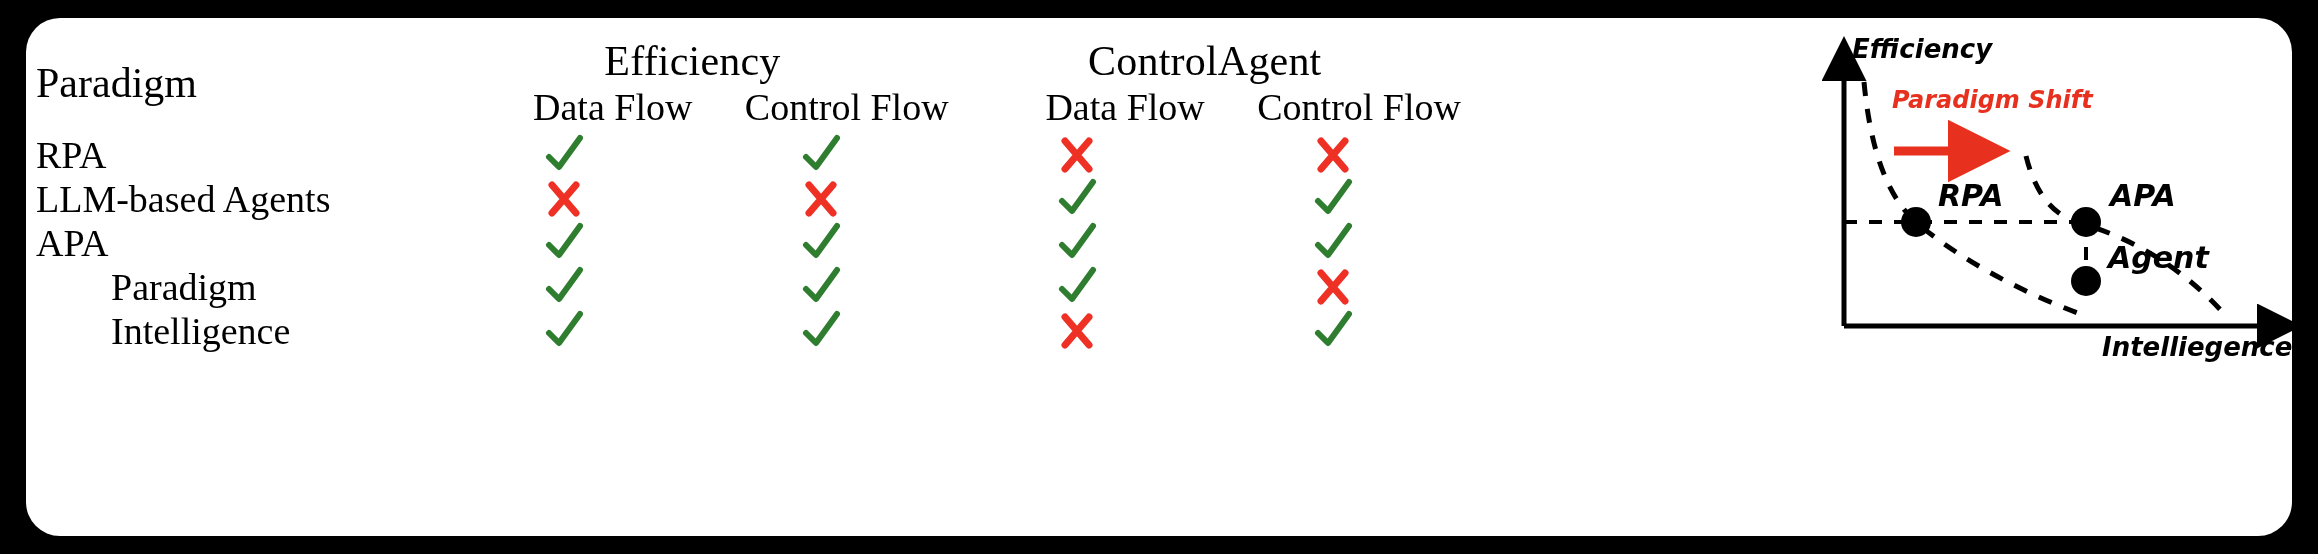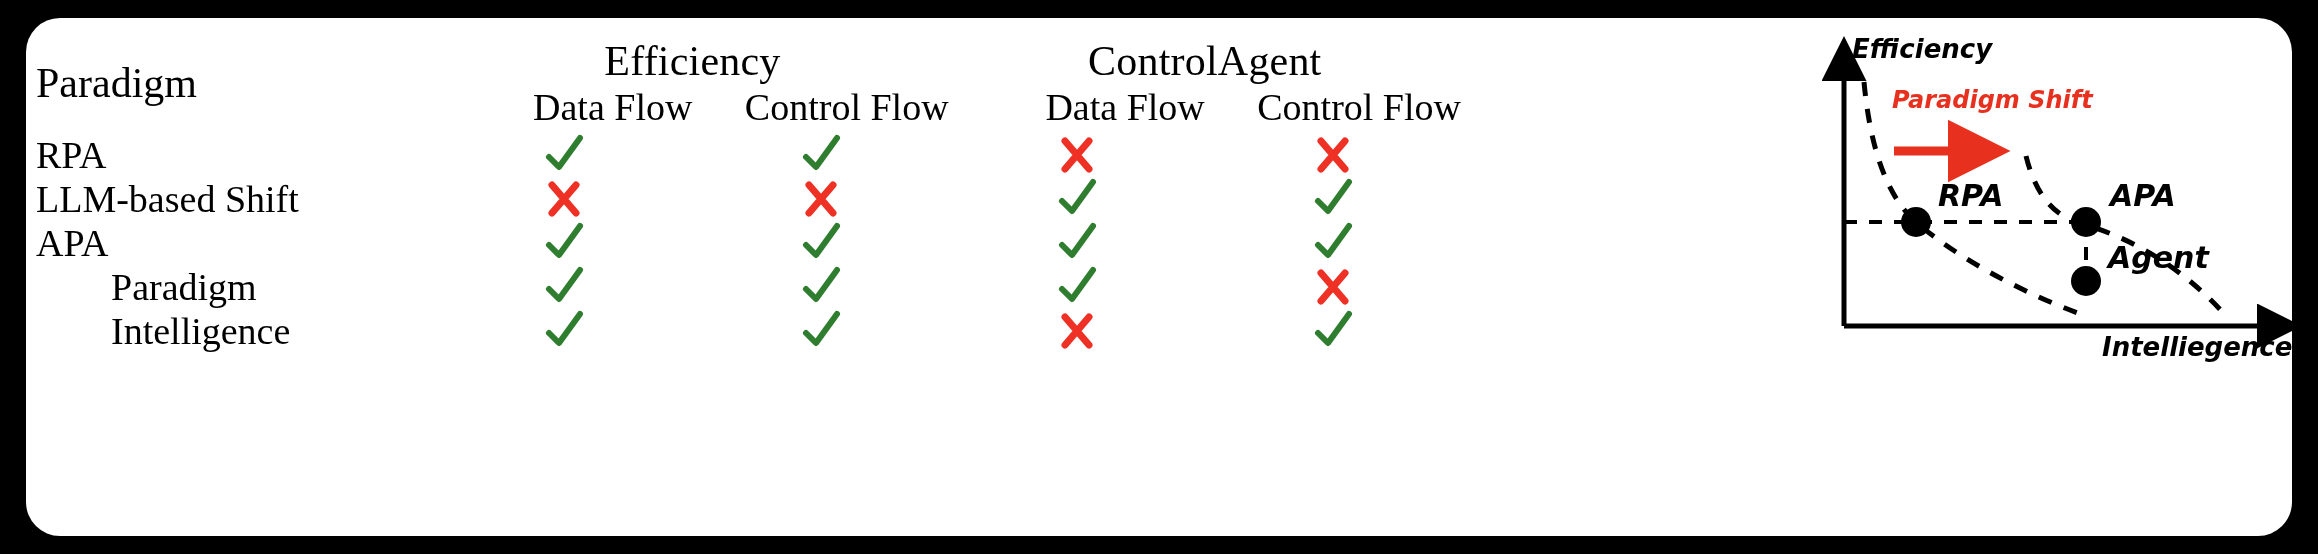--- a/index.html
+++ b/index.html
@@ -196,21 +196,21 @@
             <td class="mark-cell">
               <span class="mark">
                 <svg width="40" height="44" viewBox="0 0 40 44" aria-hidden="true">
                   <path d="M8 8 L32 36 M32 8 L8 36" fill="none" stroke="#ee3124" stroke-width="7" stroke-linecap="round"></path>
                 </svg>
               </span>
             </td>
           </tr>
 
           <tr>
-            <td class="row-label">LLM-based Shift</td>
+            <td class="row-label">LLM-based Agents</td>
             <td class="mark-cell">
               <span class="mark">
                 <svg width="40" height="44" viewBox="0 0 40 44" aria-hidden="true">
                   <path d="M8 8 L32 36 M32 8 L8 36" fill="none" stroke="#ee3124" stroke-width="7" stroke-linecap="round"></path>
                 </svg>
               </span>
             </td>
             <td class="mark-cell">
               <span class="mark">
                 <svg width="40" height="44" viewBox="0 0 40 44" aria-hidden="true">

